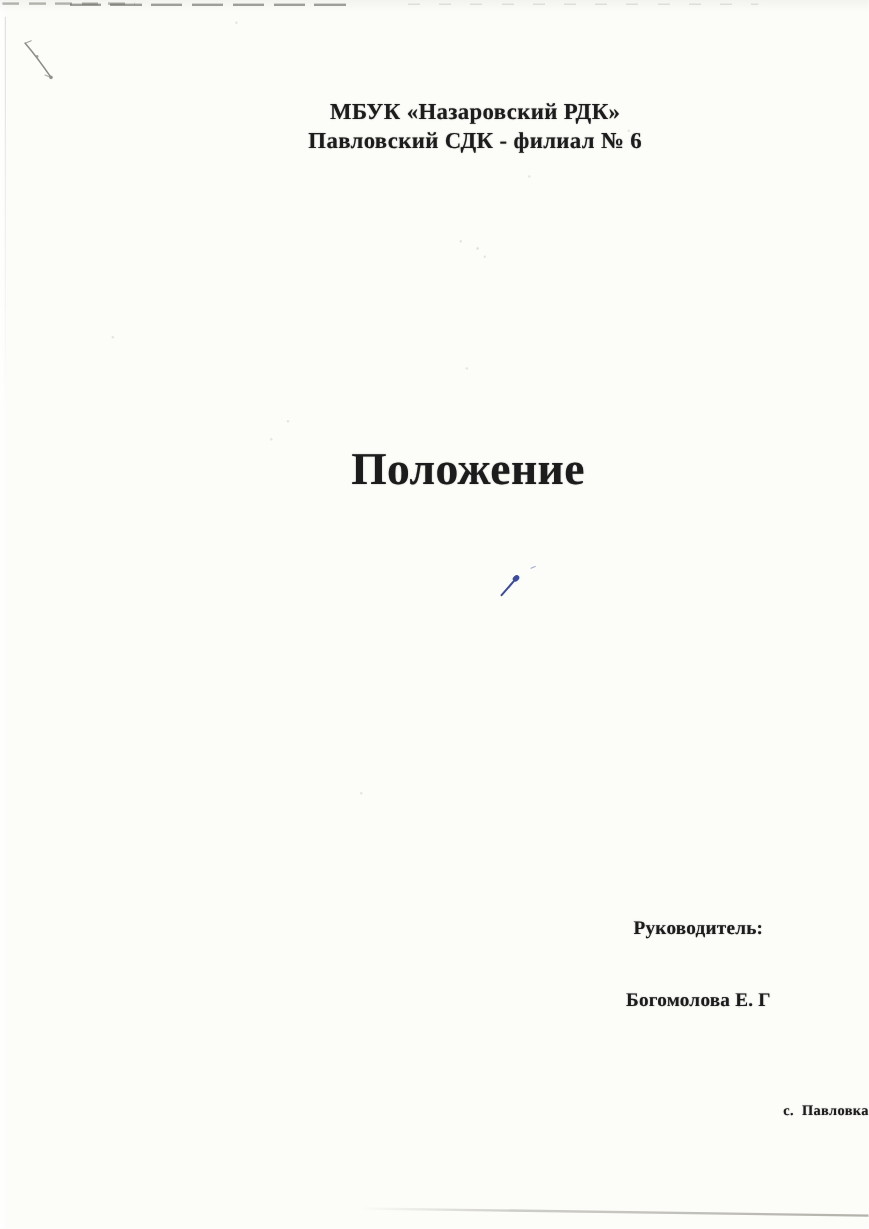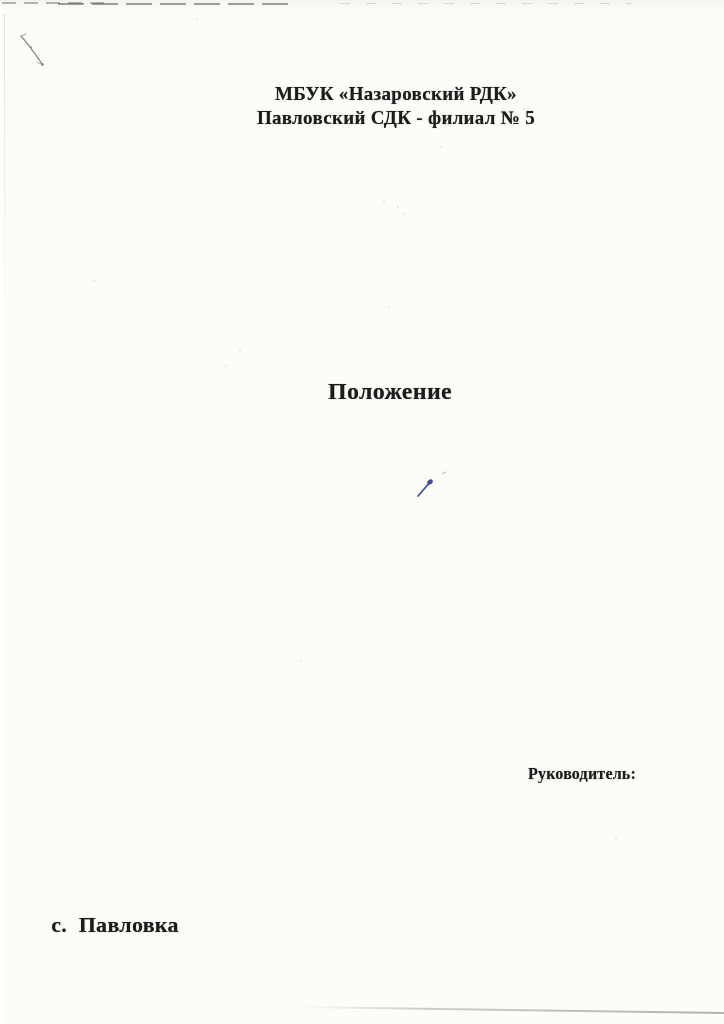--- a/index.html
+++ b/index.html
@@ -22,34 +22,34 @@
   
   .header{
     position:absolute; top:82px; left:0; right:0;
     text-align:center; padding-left:68px;
     font-size:19px; line-height:24px; letter-spacing:.3px;
   }
   
   .title{
     position:absolute; top:374px; left:0; right:0;
     text-align:center; padding-left:56px;
-    font-size:24px; line-height:35px; letter-spacing:.3px;
+    font-size:38px; line-height:35px; letter-spacing:.3px;
   }
   .title div{ white-space:pre; }
   
   .signature{
     position:absolute; top:724px; left:502px; width:160px;
     text-align:center; font-size:16px; line-height:20px; letter-spacing:.2px;
     white-space:pre;
   }
   
   .footer{
     position:absolute; top:892px; left:0; right:0;
-    text-align:left; padding-left:28px;
-    font-size:22px; line-height:22px; white-space:pre; letter-spacing:.3px;
+    text-align:right; padding-left:28px;
+    font-size:12px; line-height:22px; white-space:pre; letter-spacing:.3px;
   }
   
   .marks-svg{ position:absolute; inset:0; width:724px; height:1024px; pointer-events:none; }
   .pencil{ stroke:var(--pencil-gray); fill:none; stroke-linecap:round; }
   .pencil-fill{ fill:var(--pencil-gray); stroke:none; }
   .bluepen{ stroke:var(--pen-blue); fill:none; stroke-linecap:round; }
   .bluepen-fill{ fill:var(--pen-blue); stroke:none; }
   .edge-dash{ position:absolute; height:2px; }
   .edge-dash.d1{ left:2px; top:2px; width:110px;
     background:repeating-linear-gradient(90deg, rgba(110,110,105,.5) 0 14px, rgba(0,0,0,0) 14px 22px); }
@@ -103,28 +103,29 @@
   <div class="speck" style="left:403px;top:213px"></div>
   <div class="speck" style="left:93px;top:280px"></div>
   <div class="speck" style="left:388px;top:306px"></div>
   <div class="speck" style="left:239px;top:350px"></div>
   <div class="speck" style="left:225px;top:365px"></div>
   <div class="speck" style="left:300px;top:660px"></div>
   <div class="speck" style="left:615px;top:838px"></div>
 
   <div class="header txt">
     <div>МБУК «Назаровский РДК»</div>
-    <div>Павловский СДК - филиал № 5</div>
+    <div>Павловский СДК - филиал № 6</div>
   </div>
 
   <div class="title txt">
     <div>Положение</div>
   </div>
 
   <div class="signature txt">
     <div>Руководитель:</div>
+    <div>Богомолова Е. Г</div>
   </div>
 
   <div class="footer txt">
     <span>с.  Павловка</span>
   </div>
 
 </div>
 
 </body></html>

